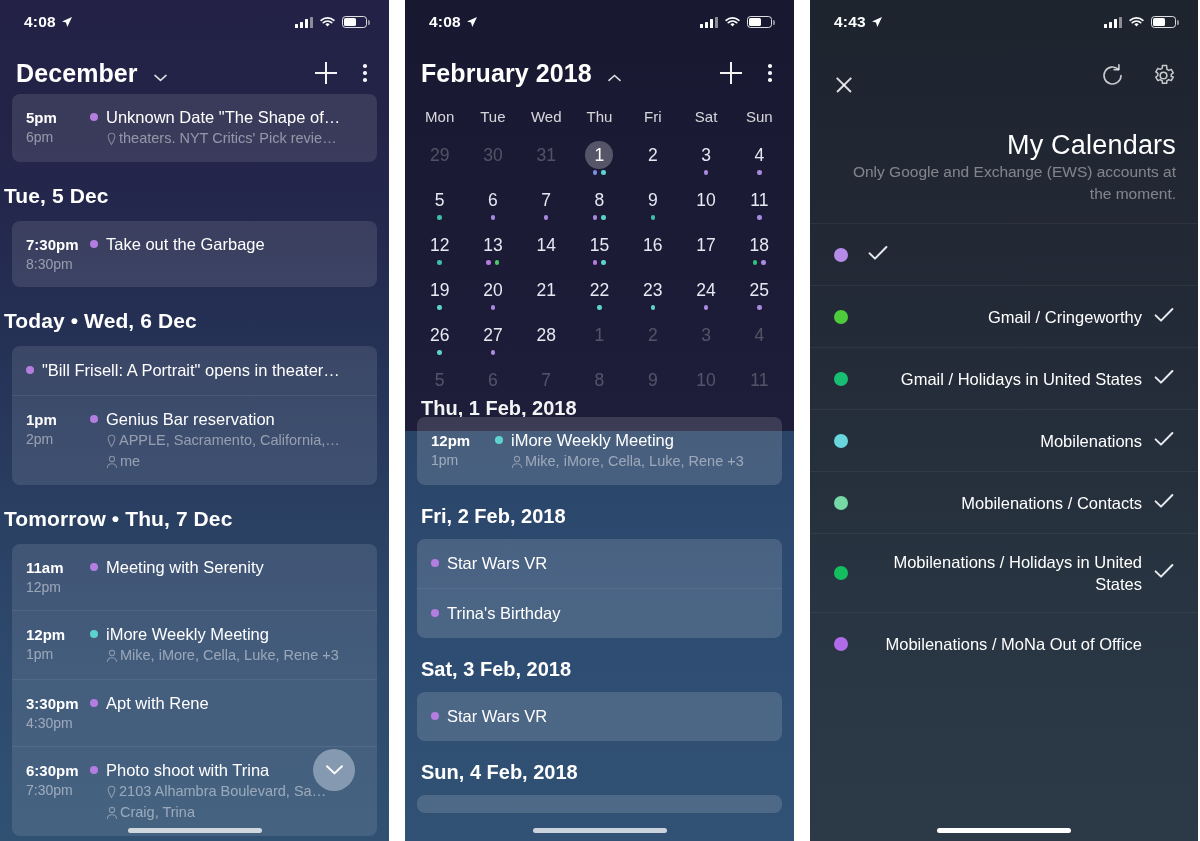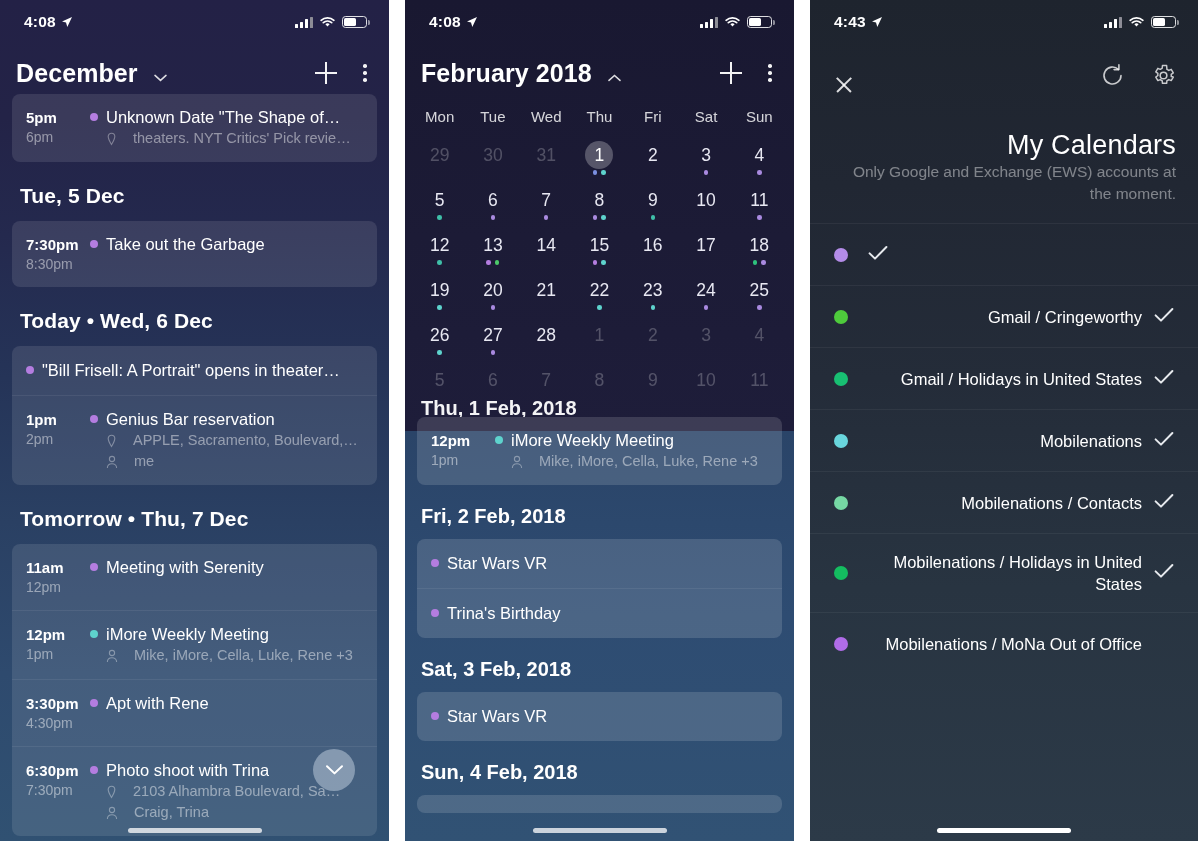--- a/index.html
+++ b/index.html
@@ -94,21 +94,21 @@
   }
   .plus::before{ left:0; top:10px; width:22px; height:1.8px; }
   .plus::after{ top:0; left:10px; height:22px; width:1.8px; }
   .kebab { display:flex; flex-direction:column; gap:3.5px; align-items:center; }
   .kebab i { width:3.6px; height:3.6px; border-radius:50%; background:#fff; display:block; }
 
   
   .agenda { position: relative; }
   .day-head {
     font-size: 21px; font-weight: bold;
-    padding: 22px 0 13px 20px;
+    padding: 22px 0 13px 4px;
     letter-spacing: .1px;
   }
   .card {
     margin: 0 12px;
     background: rgba(255,255,255,.105);
     border-radius: 8px;
     overflow: hidden;
   }
   .ev { display: flex; padding: 13px 14px 13px 14px; }
   .ev + .ev { border-top: 1px solid rgba(255,255,255,.07); }
@@ -121,21 +121,21 @@
     flex: 0 0 auto; width: 8px; height: 8px; border-radius: 50%;
     position: relative; top: -2px;
   }
   .ev-title {
     font-size: 16.5px; line-height: 21px; white-space: nowrap;
     overflow: hidden; text-overflow: ellipsis;
   }
   .ev-sub {
     font-size: 14.5px; line-height: 21px; color: rgba(255,255,255,.46);
     white-space: nowrap; overflow: hidden; text-overflow: ellipsis;
-    padding-left: 16px; display: flex; align-items: center; gap: 16px;
+    padding-left: 16px; display: flex; align-items: center; gap: 2px;
   }
   .ev-sub svg { flex: 0 0 auto; opacity:.8 }
   .ev-sub span { overflow:hidden; text-overflow: ellipsis; white-space: nowrap; }
   .ev.noTime .ev-body { padding-left: 0; }
   .ev.noTime { padding-top: 14px; padding-bottom: 14px; }
 
   .fab {
     position: absolute; right: 34px; bottom: 50px;
     width: 42px; height: 42px; border-radius: 50%;
     background: rgba(222,233,245,.42);
@@ -312,21 +312,21 @@
             </div>
             <div class="ev-body">
               <div class="ev-title-row">
                 <span class="dot" style="background:#b47de0"></span>
                 <span class="ev-title">Genius Bar reservation</span>
               </div>
               <div class="ev-sub">
                 <svg width="11" height="14" viewBox="0 0 11 14">
                   <path d="M5.5 1.2a3.3 3.3 0 0 0-3.3 3.3c0 2.5 3.3 8 3.3 8s3.3-5.5 3.3-8A3.3 3.3 0 0 0 5.5 1.2z" stroke="rgba(255,255,255,.45)" stroke-width="1.1" fill="none"></path>
                 </svg>
-                <span>APPLE, Sacramento, Boulevard,…</span>
+                <span>APPLE, Sacramento, California,…</span>
               </div>
               <div class="ev-sub">
                 <svg width="12" height="14" viewBox="0 0 12 14">
                   <circle cx="6" cy="4" r="2.6" stroke="rgba(255,255,255,.45)" stroke-width="1.1" fill="none"></circle>
                   <path d="M1.4 13c0-2.6 2-4.2 4.6-4.2S10.6 10.4 10.6 13" stroke="rgba(255,255,255,.45)" stroke-width="1.1" fill="none"></path>
                 </svg>
                 <span>me</span>
               </div>
             </div>
           </div>

